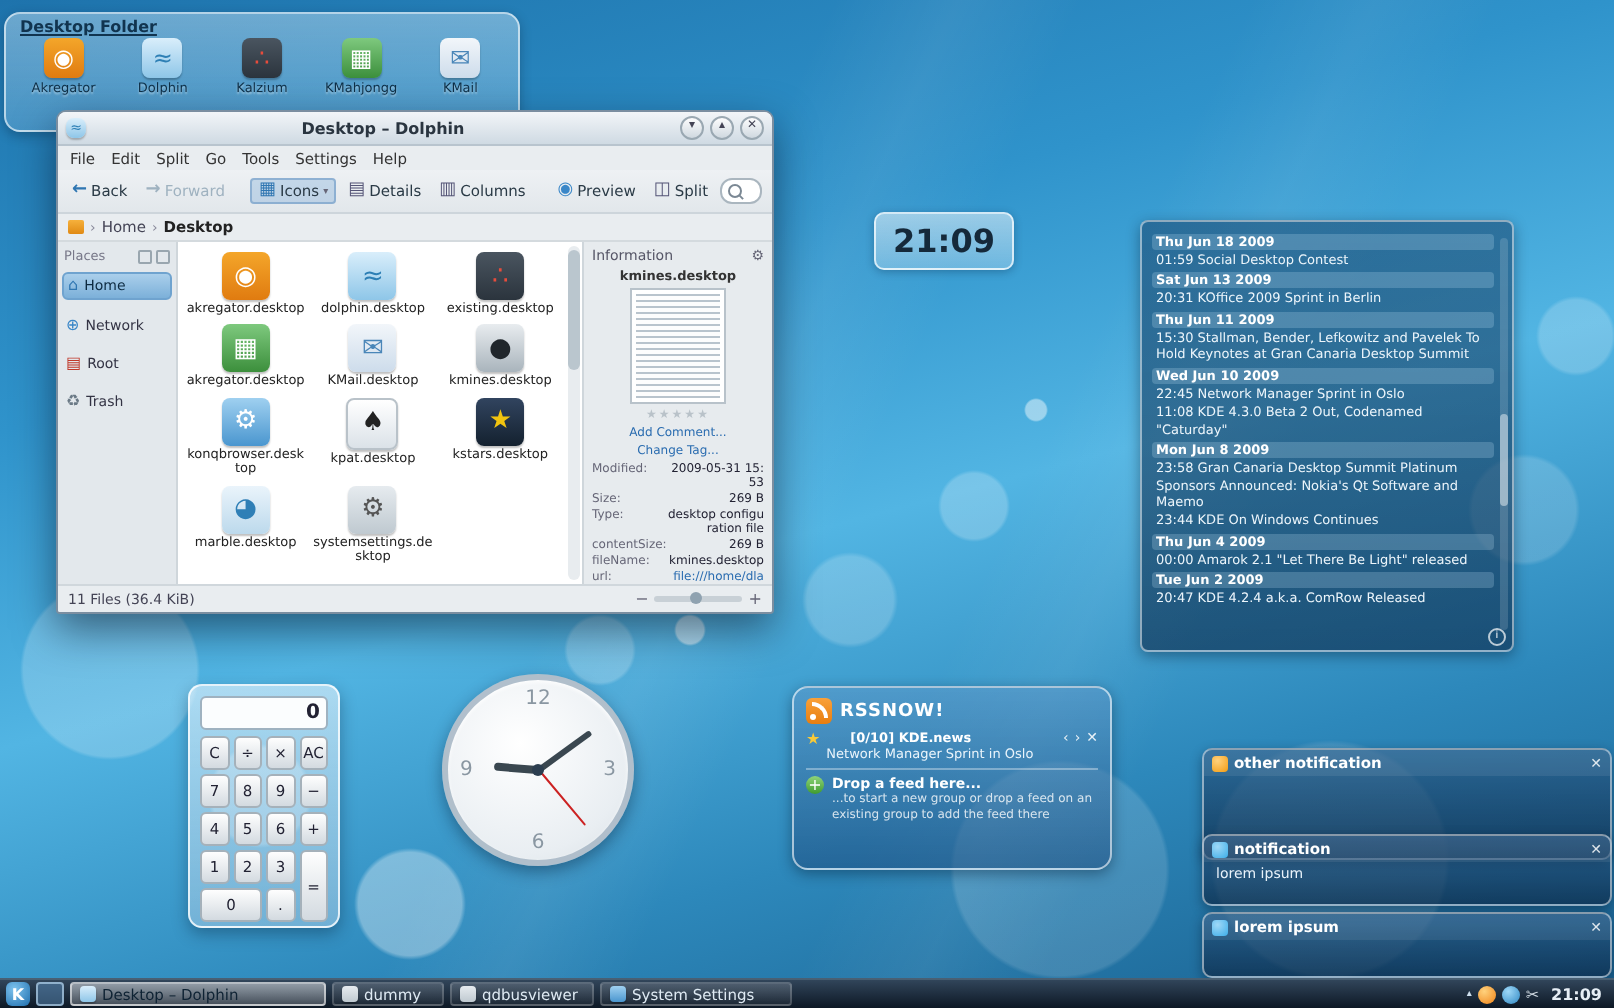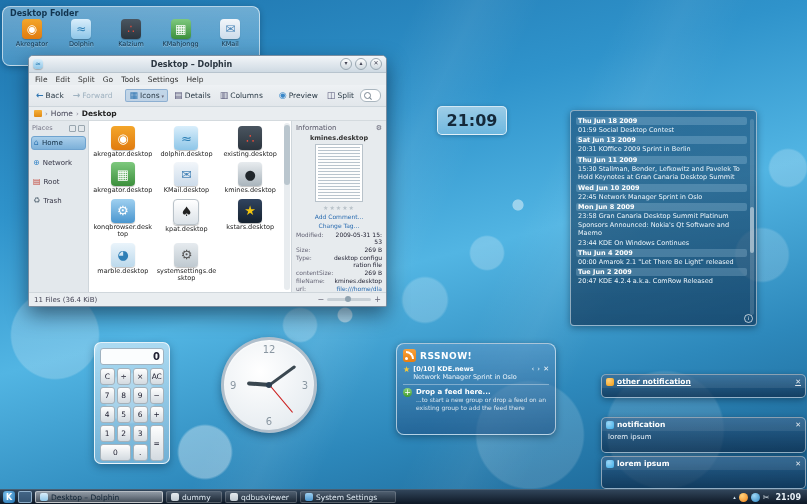--- a/index.html
+++ b/index.html
@@ -31,21 +31,21 @@
   .c-kmn{background:linear-gradient(#e8ecef,#a9b4bc);color:#20262b;}
   .c-knq{background:linear-gradient(#9fd0f0,#4a96cf);}
   .c-pat{background:linear-gradient(#ffffff,#dbe2e8);color:#222;border:1px solid #b9c2c9;}
   .c-str{background:linear-gradient(#31445f,#14212f);color:#f1c40f;}
   .c-mar{background:linear-gradient(#eaf4fb,#bcd9ec);color:#2f7fb6;}
   .c-sys{background:linear-gradient(#e6ebef,#bfc9d0);color:#555;}
   
   #folderw{position:absolute;left:2px;top:6px;width:256px;height:58px;border-radius:8px;
     background:linear-gradient(rgba(215,238,251,.42),rgba(150,200,232,.30));
     border:1px solid rgba(255,255,255,.6);box-shadow:0 2px 6px rgba(0,20,40,.3);}
-  #folderw .fw-title{font-size:8px;font-weight:bold;color:#11344f;padding:2px 7px 1px;}
+  #folderw .fw-title{font-size:8px;font-weight:bold;color:#11344f;padding:2px 7px 1px;text-decoration:underline;}
   #folderw .fw-row{display:flex;justify-content:space-around;padding:0 4px;}
   .fw-item{width:46px;display:flex;flex-direction:column;align-items:center;}
   .fw-item .ic{width:20px;height:20px;font-size:12px;}
   .fw-item .lbl{font-size:6.5px;color:#0e2f47;margin-top:1px;text-shadow:0 1px 1px rgba(255,255,255,.5);}
   
   #dolphin{position:absolute;left:28px;top:55px;width:357px;height:250px;border-radius:5px 5px 2px 2px;
     background:#e9edf0;border:1px solid #7b8ea0;box-shadow:0 8px 20px rgba(0,10,25,.5);
     display:flex;flex-direction:column;overflow:hidden;z-index:5;}
   .titlebar{height:16px;background:linear-gradient(#f2f5f8,#cfdae3);display:flex;align-items:center;padding:0 4px;gap:4px;border-bottom:1px solid #b8c4ce;}
   .titlebar .win-ic{width:10px;height:10px;font-size:7px;}
@@ -147,33 +147,33 @@
     border:1px solid rgba(255,255,255,.6);box-shadow:0 2px 7px rgba(0,20,40,.4);
     padding:5px 6px;color:#fff;}
   .rsshead{display:flex;align-items:center;gap:4px;margin-bottom:3px;}
   .rssic{width:13px;height:13px;background:linear-gradient(#f9a13a,#e87e10);border-radius:3px;position:relative;flex:none;}
   .rssic::before{content:"";position:absolute;left:2px;bottom:2px;width:3px;height:3px;background:#fff;border-radius:50%;}
   .rssic::after{content:"";position:absolute;left:3px;bottom:3px;width:6px;height:6px;border-top:2px solid #fff;border-right:2px solid #fff;border-radius:0 100% 0 0;}
   .rsstitle{font-size:9px;font-weight:bold;letter-spacing:.5px;}
   .feedrow{display:flex;align-items:flex-start;gap:3px;}
   .fstar{color:#f8ca38;font-size:8px;line-height:9px;}
   .ftexts{flex:1;min-width:0;}
-  .fcount{font-size:6.5px;font-weight:bold;}
+  .fcount{font-size:6.5px;font-weight:bold;margin-left:12px;}
   .fhead{font-size:6.5px;color:#eaf4fb;}
   .fctl{display:flex;gap:3px;font-size:7px;color:#eaf2f8;}
   .rsshr{border-top:1px solid rgba(255,255,255,.35);margin:3px 0;}
   .droprow{display:flex;gap:4px;align-items:flex-start;}
   .plusic{width:9px;height:9px;border-radius:50%;background:linear-gradient(#8fd47a,#3f9b2f);color:#fff;font-size:8px;line-height:9px;text-align:center;flex:none;}
   .dtitle{font-size:7px;font-weight:bold;}
   .dhint{font-size:6px;color:rgba(255,255,255,.8);line-height:1.25;}
   
   .notif{position:absolute;left:601px;width:205px;border-radius:5px;overflow:hidden;box-sizing:border-box;
     background:linear-gradient(rgba(42,88,132,.62),rgba(12,40,70,.7));
     border:1px solid rgba(255,255,255,.5);box-shadow:0 2px 6px rgba(0,20,40,.4);color:#fff;}
-  #notif1{top:374px;height:24px;text-decoration:underline;} #notif2{top:417px;height:36px;} #notif3{top:456px;height:33px;}
+  #notif1{top:374px;height:56px;} #notif2{top:417px;height:36px;} #notif3{top:456px;height:33px;}
   .nhead{display:flex;align-items:center;gap:3px;padding:2px 4px;background:rgba(255,255,255,.08);}
   .nicon{width:8px;height:8px;border-radius:2px;flex:none;}
   .ni-orange{background:radial-gradient(circle at 35% 30%,#ffd27d,#f39c12);}
   .ni-blue{background:radial-gradient(circle at 35% 30%,#9fd8f7,#3daee9);}
   .ntitle{flex:1;font-size:7.5px;font-weight:bold;}
   .nclose{font-size:7px;opacity:.85;}
   .nbody{padding:2px 6px;font-size:7px;color:#e9f3fb;}
   
   #taskbar{position:absolute;left:0;right:0;bottom:0;height:15px;z-index:50;
     background:linear-gradient(#31455a,#0d1825);border-top:1px solid rgba(160,200,230,.4);
@@ -417,20 +417,21 @@
 
   <div id="news">
     <div class="nd">Thu Jun 18 2009</div>
     <div class="ni">01:59 Social Desktop Contest</div>
     <div class="nd">Sat Jun 13 2009</div>
     <div class="ni">20:31 KOffice 2009 Sprint in Berlin</div>
     <div class="nd">Thu Jun 11 2009</div>
     <div class="ni">15:30 Stallman, Bender, Lefkowitz and Pavelek To Hold Keynotes at Gran Canaria Desktop Summit</div>
     <div class="nd">Wed Jun 10 2009</div>
     <div class="ni">22:45 Network Manager Sprint in Oslo</div>
+    <div class="ni">11:08 KDE 4.3.0 Beta 2 Out, Codenamed "Caturday"</div>
     <div class="nd">Mon Jun 8 2009</div>
     <div class="ni">23:58 Gran Canaria Desktop Summit Platinum Sponsors Announced: Nokia's Qt Software and Maemo</div>
     <div class="ni">23:44 KDE On Windows Continues</div>
     <div class="nd">Thu Jun 4 2009</div>
     <div class="ni">00:00 Amarok 2.1 "Let There Be Light" released</div>
     <div class="nd">Tue Jun 2 2009</div>
     <div class="ni">20:47 KDE 4.2.4 a.k.a. ComRow Released</div>
     <div class="nscroll">
         <div class="nthumb"></div>
       </div>

